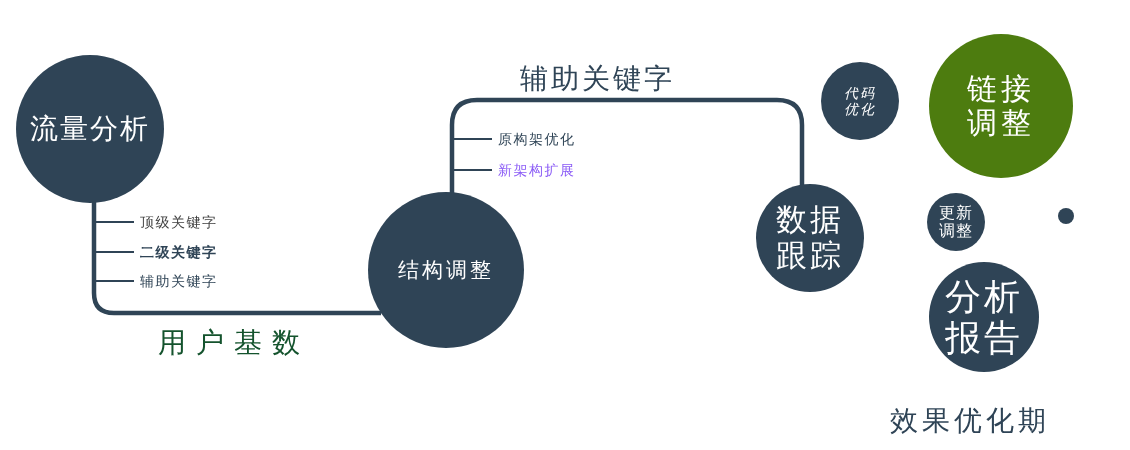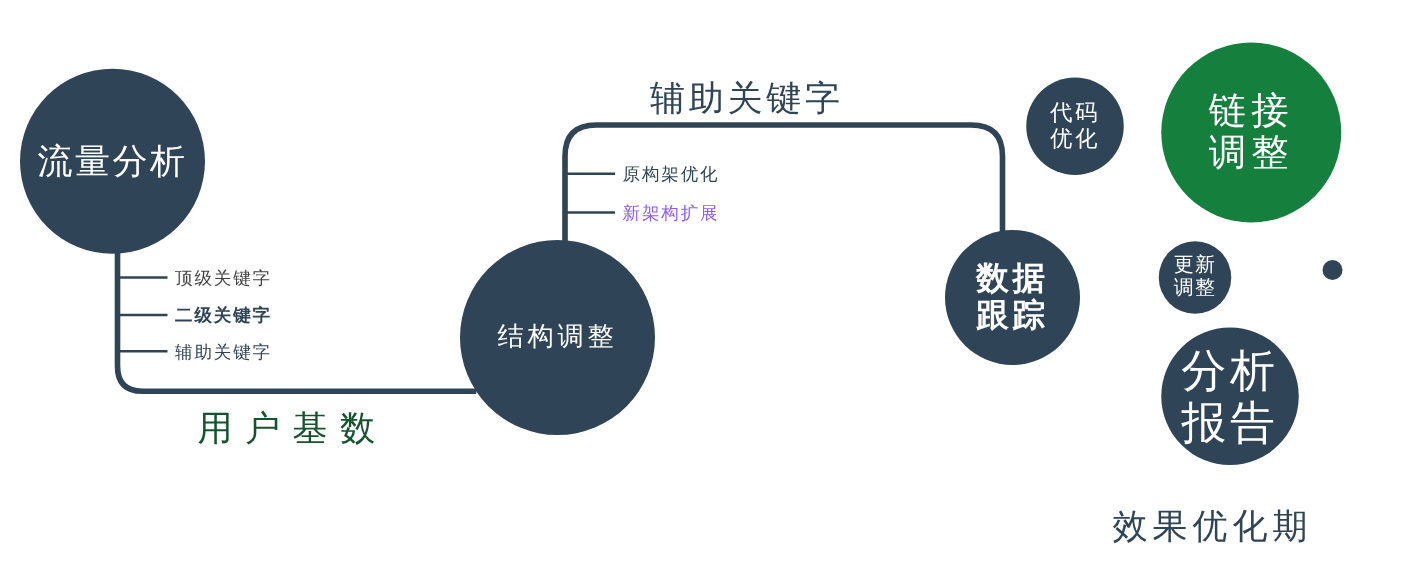--- a/index.html
+++ b/index.html
@@ -2,22 +2,22 @@
 <html><head>
 <meta charset="utf-8">
 <style>
   html,body{margin:0;padding:0;}
   body{width:1130px;height:450px;background:#ffffff;overflow:hidden;font-family:"Liberation Sans",sans-serif;}
   .stage{position:relative;width:1130px;height:450px;}
   svg.wires{position:absolute;left:0;top:0;width:1130px;height:450px;}
   .node{position:absolute;border-radius:50%;display:flex;align-items:center;justify-content:center;text-align:center;color:#fff;white-space:pre-line;line-height:1.15;}
   .n-traffic{left:16px;top:55px;width:148px;height:148px;font-size:28px;letter-spacing:2px;}
   .n-structure{left:368px;top:192px;width:156px;height:156px;font-size:21px;letter-spacing:3px;}
-  .n-data{left:756px;top:184px;width:108px;height:108px;font-size:26px;letter-spacing:3px;font-weight:bold;}
-  .n-code{left:821px;top:62px;width:78px;height:78px;font-size:18px;letter-spacing:2px;}
+  .n-data{left:756px;top:184px;width:108px;height:108px;font-size:31px;letter-spacing:3px;}
+  .n-code{left:821px;top:62px;width:78px;height:78px;font-size:14px;letter-spacing:2px;font-style:italic;}
   .n-link{left:929px;top:34px;width:144px;height:144px;font-size:30px;letter-spacing:4px;}
   .n-update{left:927px;top:193px;width:58px;height:58px;font-size:16px;letter-spacing:1px;}
   .n-dot{left:1058px;top:208px;width:16px;height:16px;}
   .n-report{left:929px;top:262px;width:110px;height:110px;font-size:36px;letter-spacing:3px;text-align:center;}
   .edge-label{position:absolute;white-space:nowrap;}
   .lbl-carry{left:520px;top:60px;font-size:28px;letter-spacing:3px;}
   .lbl-userbase{left:158px;top:324px;font-size:28px;letter-spacing:10px;}
   .lbl-effect{left:890px;top:402px;font-size:28px;letter-spacing:4px;}
   .tick-label{position:absolute;font-size:14px;letter-spacing:1.5px;white-space:nowrap;}
   .t1-0{left:140px;top:214px;}
@@ -38,21 +38,21 @@
       <path d="M 452 139 L 492 139 M 452 170 L 492 170" stroke-width="2"></path>
     </g>
   </svg>
 
   <div class="node n-traffic" style="background:#2f4456"><span>流量分析</span></div>
   <div class="node n-structure" style="background:#2f4456"><span>结构调整</span></div>
   <div class="node n-data" style="background:#2f4456"><span>数据
 跟踪</span></div>
   <div class="node n-code" style="background:#2f4456"><span>代码
 优化</span></div>
-  <div class="node n-link" style="background:#15803d"><span>链接
+  <div class="node n-link" style="background:#4d7c0f"><span>链接
 调整</span></div>
   <div class="node n-update" style="background:#2f4456"><span>更新
 调整</span></div>
   <div class="node n-dot" style="background:#2f4456"></div>
   <div class="node n-report" style="background:#2f4456"><span>分析
 报告</span></div>
 
   <div class="edge-label lbl-carry" style="color:#2f4456">辅助关键字</div>
   <div class="edge-label lbl-userbase" style="color:#14532d">用户基数</div>
   <div class="edge-label lbl-effect" style="color:#2f4456">效果优化期</div>

